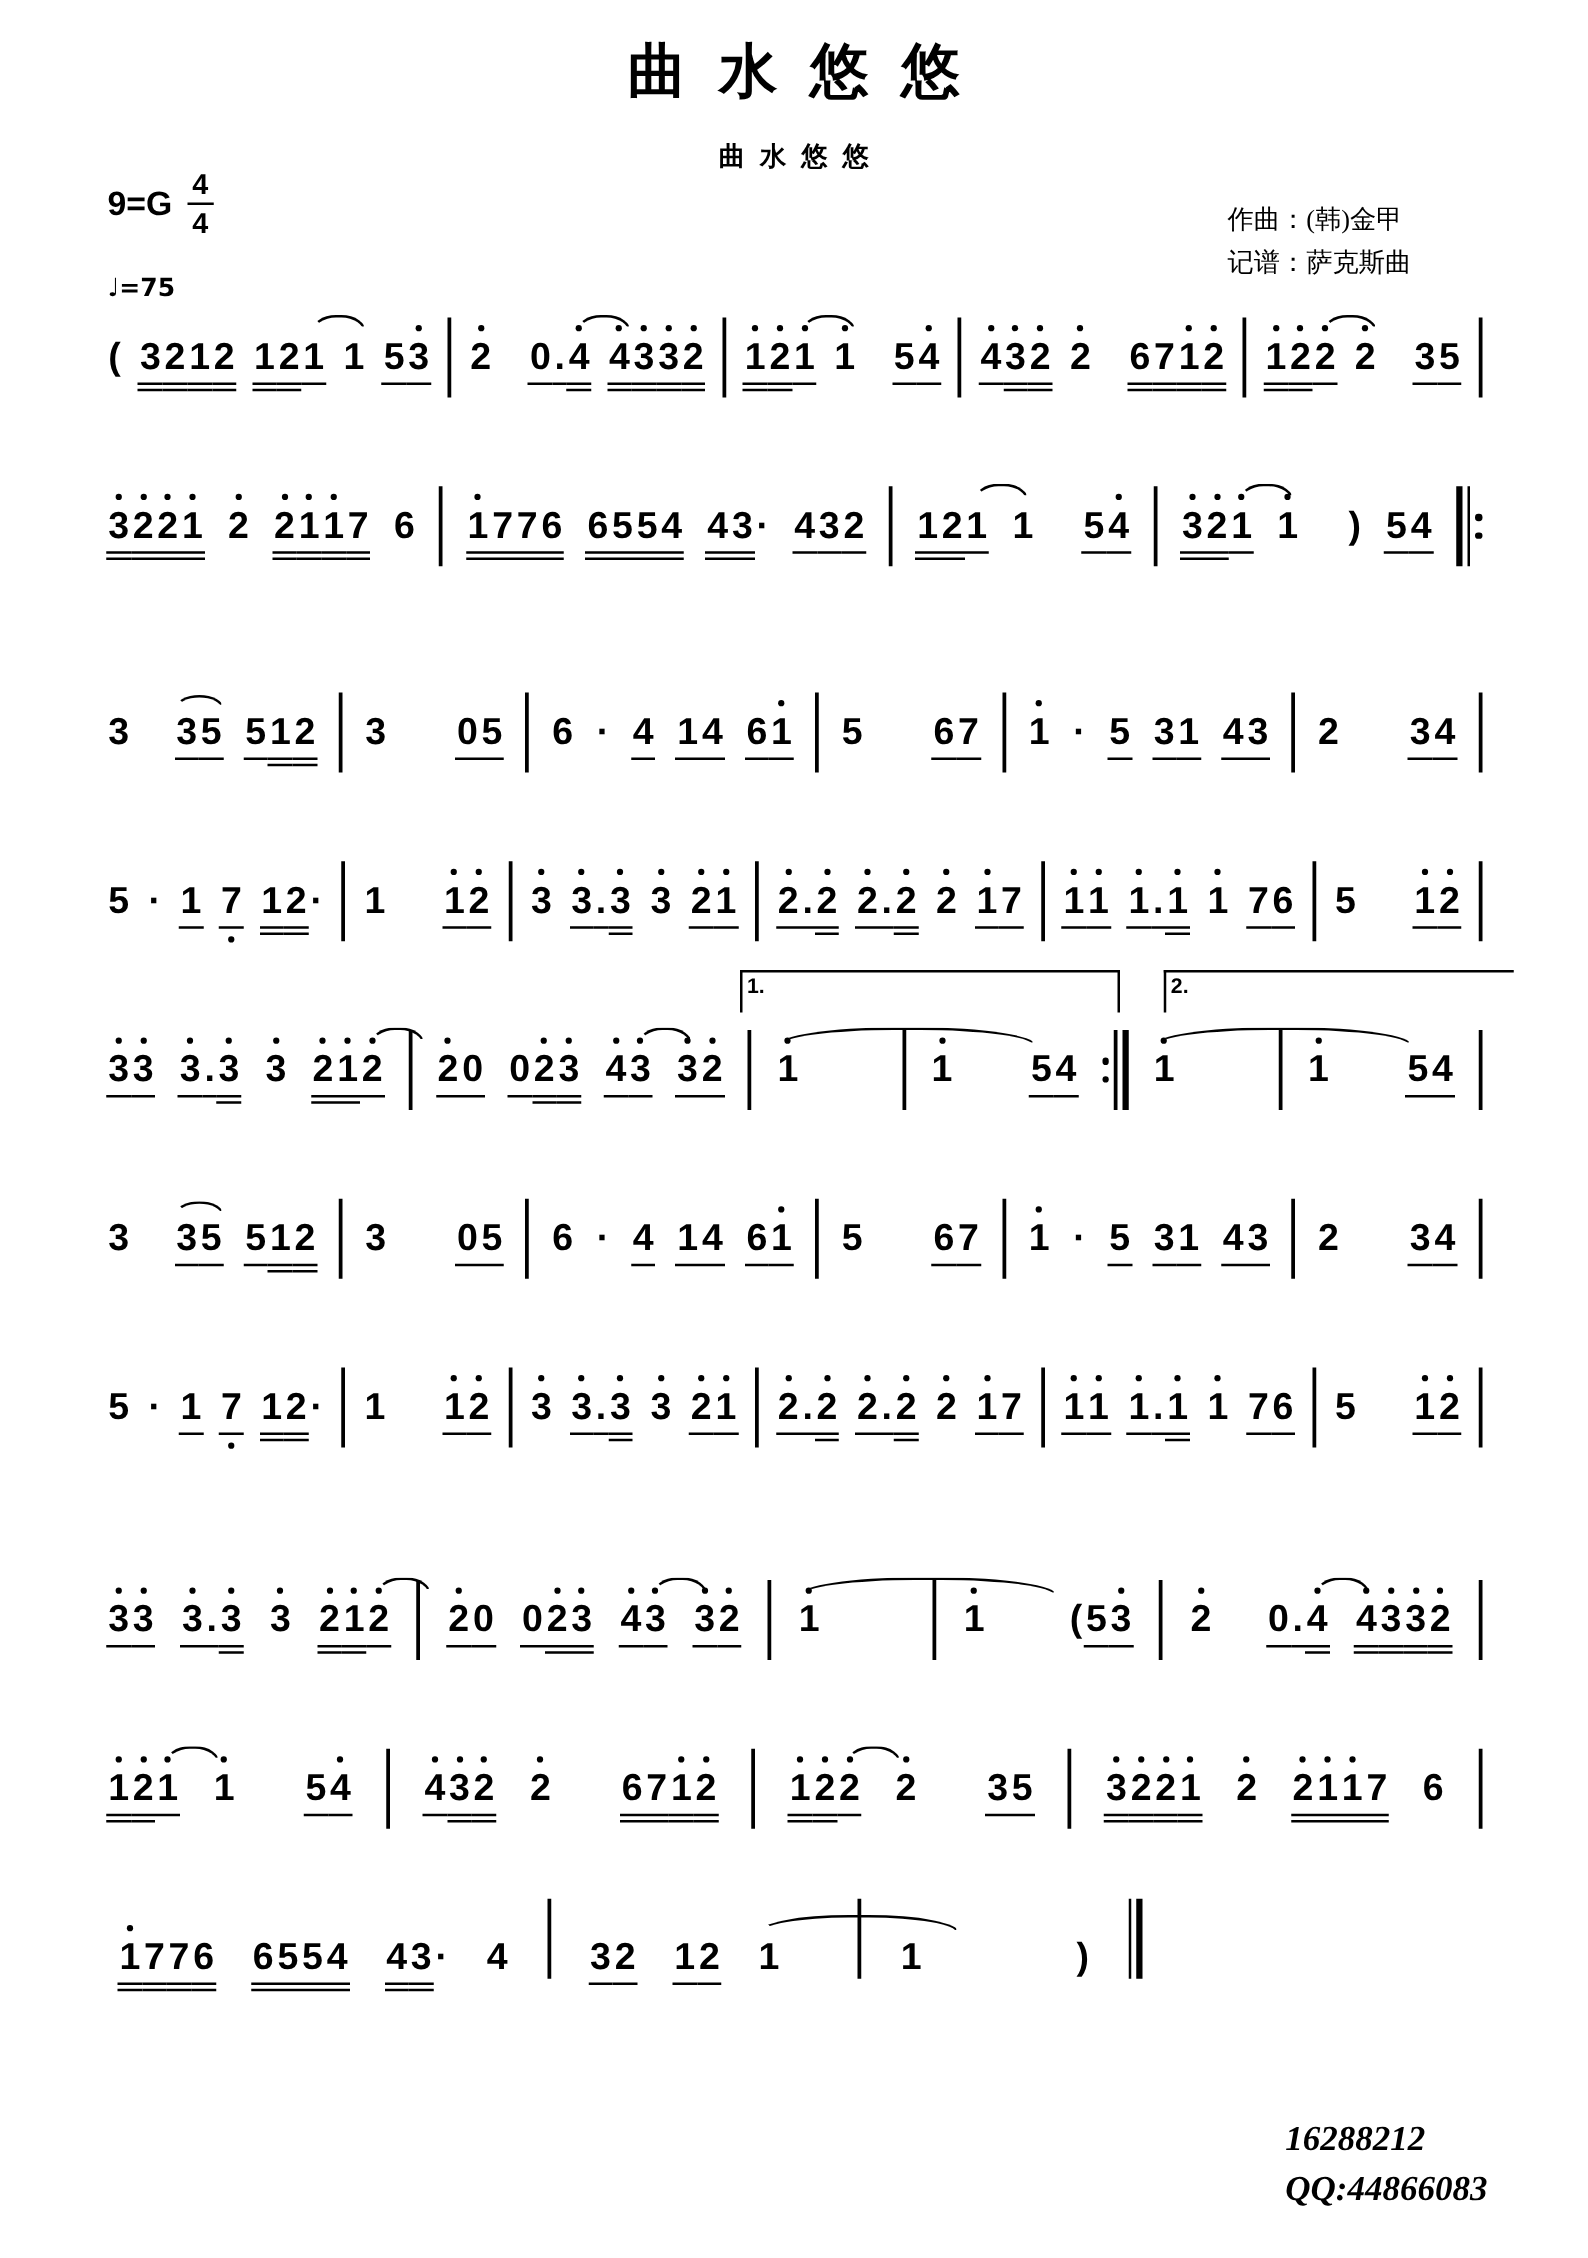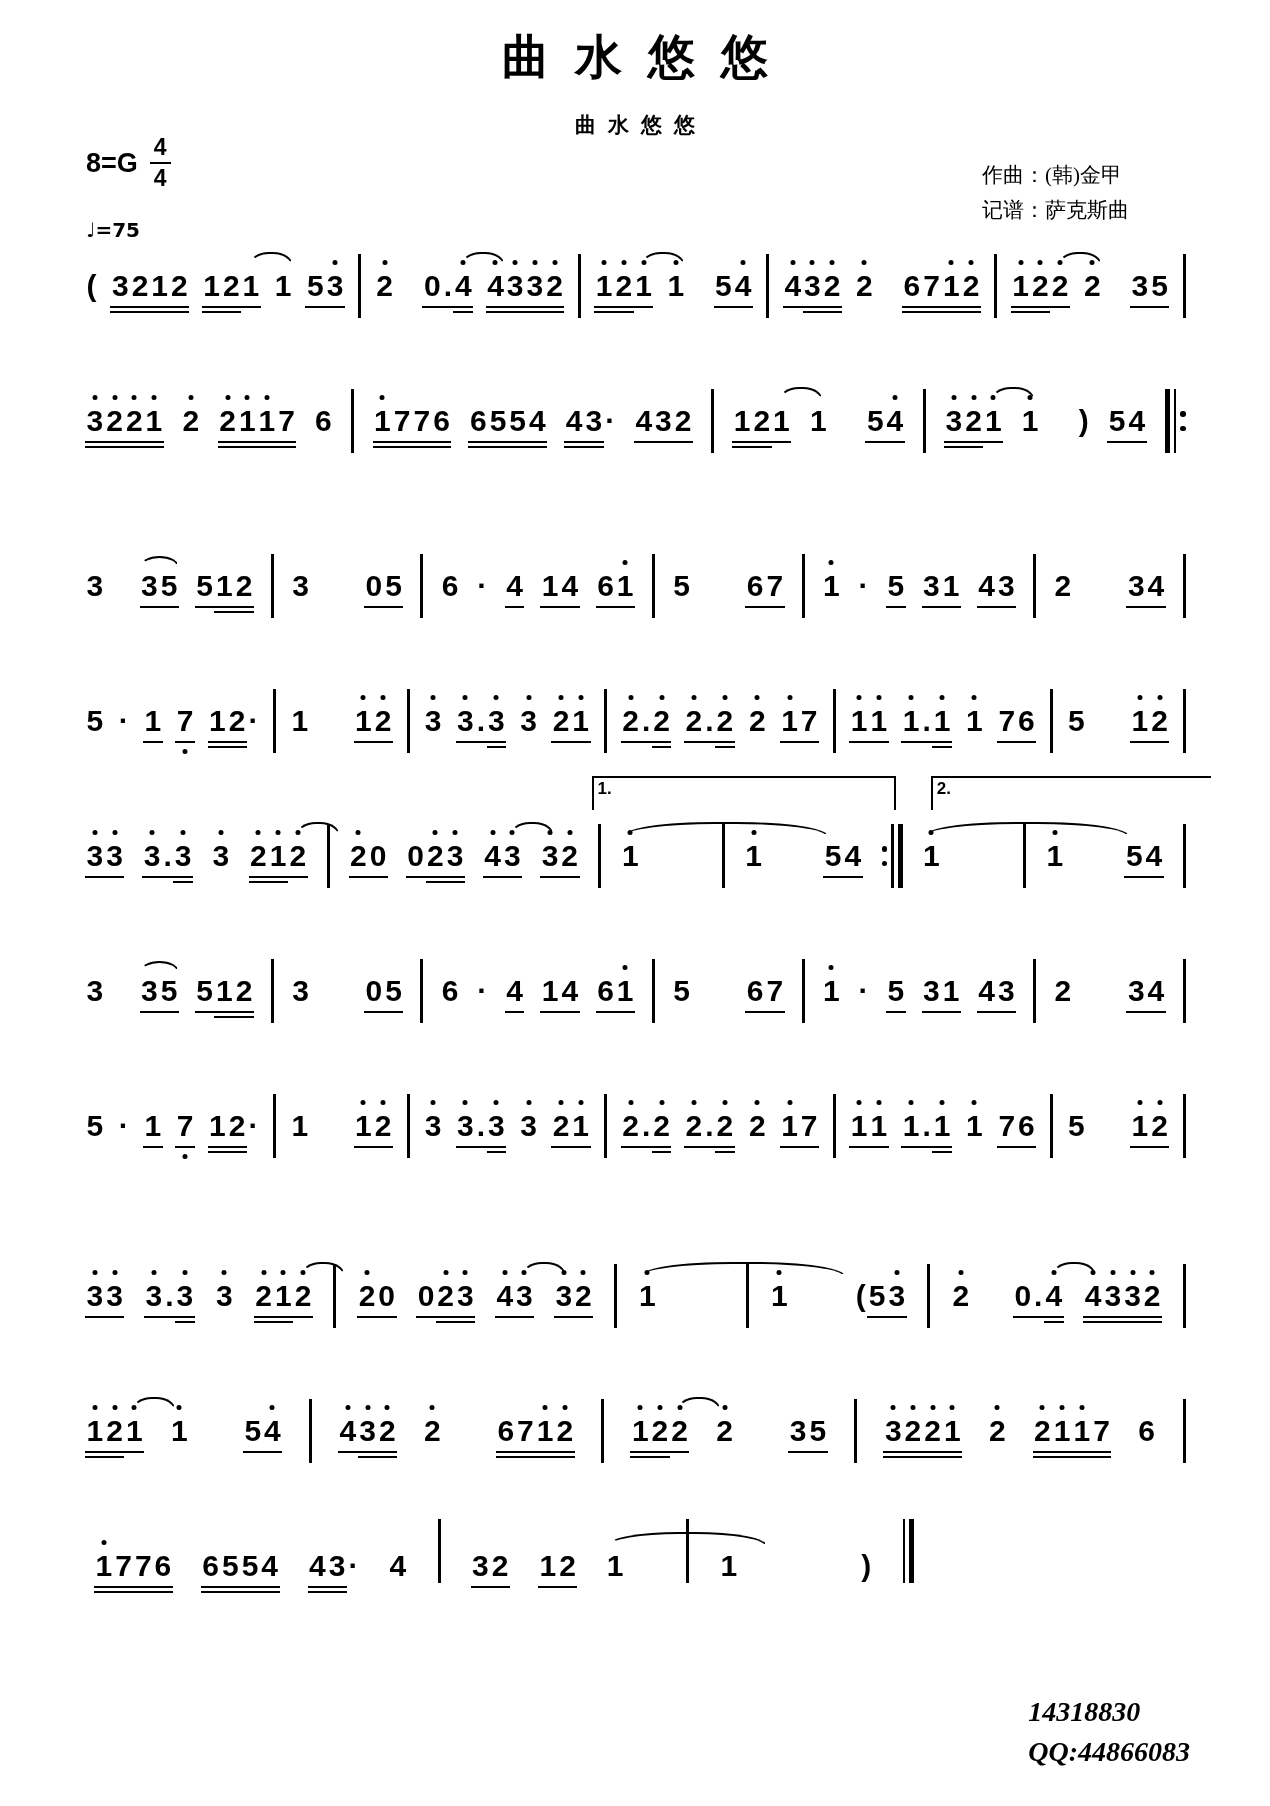--- a/index.html
+++ b/index.html
@@ -78,21 +78,21 @@
   }
 </style>
 </head>
 <body>
 
 <div class="header">
   <div class="title">曲水悠悠</div>
   <div class="subtitle">曲水悠悠</div>
   <div class="key-block">
     <div class="keyrow">
-      <span>8=G</span>
+      <span>9=G</span>
       <span class="timesig">
         <span class="ts-top">4</span>
         <span class="ts-bottom">4</span>
       </span>
     </div>
     <div class="tempo">♩=75</div>
   </div>
   <div class="credits">
     <div>作曲：(韩)金甲</div>
     <div>记谱：萨克斯曲</div>
@@ -1096,15 +1096,15 @@
         <span class="ch">)</span>
       </div>
       <div class="barline">
         <span class="bl-thin"></span>
         <span class="bl-thick"></span>
       </div>
     </div>
   </div>
 
 <div class="footer">
-  <div>14318830</div>
+  <div>16288212</div>
   <div>QQ:44866083</div>
 </div>
 
 </body></html>

